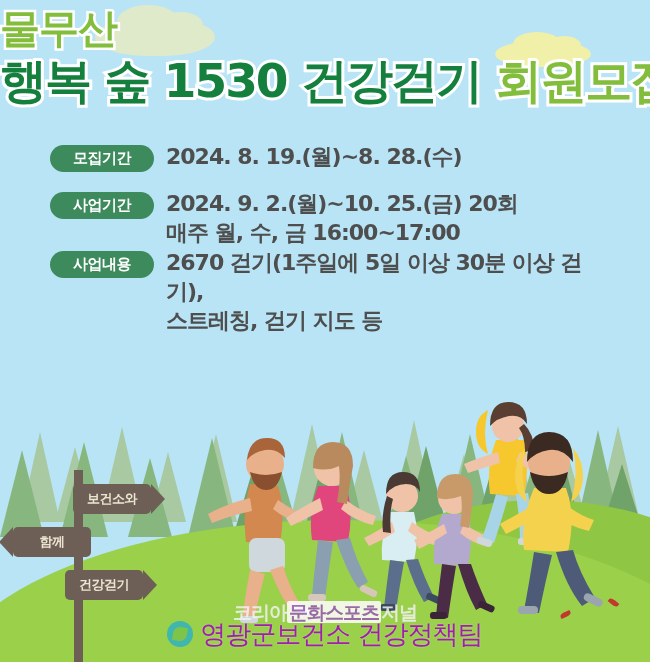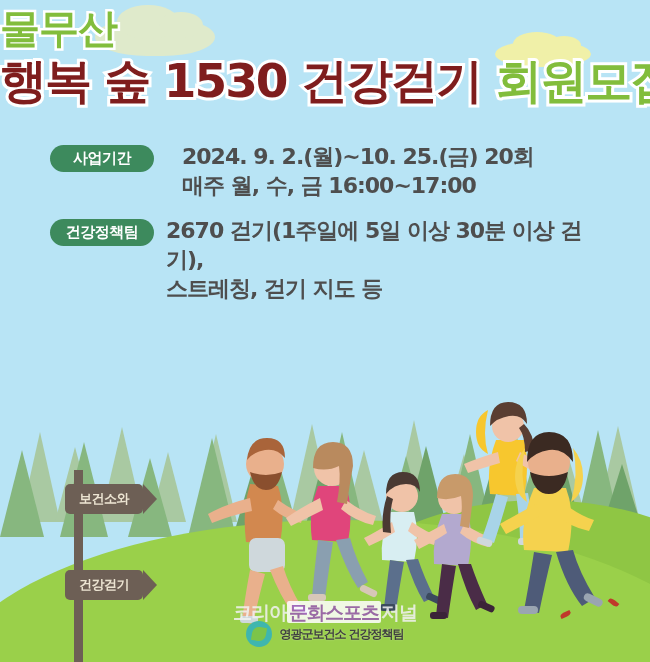--- a/index.html
+++ b/index.html
@@ -29,40 +29,40 @@
     color:#82bd3c;
     -webkit-text-stroke:5px #ffffff;paint-order:stroke fill;
     display:inline-block;
   }
   .title-main{
     margin-top:8px;
     font-size:47px;font-weight:900;letter-spacing:-2px;line-height:1.05;
     white-space:nowrap;
     -webkit-text-stroke:6px #ffffff;paint-order:stroke fill;
   }
-  .title-main .dark{color:#7f1d1d;margin-top:10px;}
+  .title-main .dark{color:#15803d;margin-top:10px;}
   .title-main .green{color:#82bd3c;}
 
   
   .info{position:absolute;left:50px;top:142px;width:560px;}
   .row{display:flex;align-items:flex-start;margin-bottom:14px;}
   .pill{
     flex:0 0 auto;width:104px;height:27px;border-radius:14px;
     background:#3d8a5d;color:#ffffff;
     font-size:15px;font-weight:700;letter-spacing:-0.5px;
     display:flex;align-items:center;justify-content:center;
     margin-top:3px;box-sizing:border-box;
   }
   .val{
     margin-left:12px;color:#4e4e4e;
     font-size:22px;font-weight:700;letter-spacing:-1px;line-height:1.32;
     white-space:pre-line;
   }
   .row-period{margin-bottom:17px;}
-  .row-dates{margin-bottom:16px;gap:16px;}
+  .row-dates{margin-bottom:1px;}
   .row-content{margin-bottom:16px;}
 
   
   .scene{position:absolute;left:0;top:372px;width:650px;height:290px;overflow:hidden;}
   .forest{position:absolute;left:0;top:0;width:650px;height:210px;}
 
   .hill{
     position:absolute;left:-60px;top:148px;width:800px;height:300px;
     background:#9ad04a;border-radius:50% 50% 0 0 / 58% 58% 0 0;
   }
@@ -82,42 +82,42 @@
     border-radius:5px;
   }
   .sign.right:after{
     content:"";position:absolute;right:-14px;top:0;width:0;height:0;
     border-top:15px solid transparent;border-bottom:15px solid transparent;border-left:14px solid #6d5f55;
   }
   .sign.left:before{
     content:"";position:absolute;left:-14px;top:0;width:0;height:0;
     border-top:15px solid transparent;border-bottom:15px solid transparent;border-right:14px solid #6d5f55;
   }
-  .sign1{left:53px;top:14px;width:78px;}
+  .sign1{left:61px;top:14px;width:78px;}
   .sign2{left:1px;top:57px;width:78px;}
   .sign3{left:53px;top:100px;width:78px;}
 
   
   .people{position:absolute;left:0;top:388px;width:650px;height:250px;}
 
   
   .footer{
     position:absolute;left:0;bottom:10px;width:650px;height:36px;
     display:flex;align-items:center;justify-content:center;
   }
   .logo-mark{
     width:26px;height:26px;border-radius:50%;background:#3fb6ae;
     position:relative;margin-right:7px;flex:0 0 auto;
   }
   .logo-mark:before{
     content:"";position:absolute;left:6px;top:6px;width:14px;height:14px;
     background:#7cc44a;border-radius:50% 0 50% 0;transform:rotate(10deg);
   }
   .footer-text{
-    color:#404040;font-size:12px;font-weight:700;letter-spacing:-1px;
+    color:#a21caf;font-size:26px;font-weight:400;letter-spacing:-1px;
     text-shadow:0 0 2px rgba(255,255,255,.35);
   }
   .watermark{
     position:absolute;left:0;top:-16px;width:650px;text-align:center;
     color:#f2f2f2;font-size:19px;font-weight:900;letter-spacing:-1px;
     opacity:.85;pointer-events:none;
   }
   .watermark .boxed{background:#ffffff;color:#9b59b6;padding:0 2px;border-radius:2px;}
   .leaf{position:absolute;width:11px;height:5px;background:#c0392b;border-radius:50% 0 50% 0;}
 </style>
@@ -134,29 +134,33 @@
   <div class="headline">
     <div class="title-small">물무산</div>
     <div class="title-main">
       <span class="dark">행복 숲 1530 건강걷기</span>
       <span class="green">회원모집</span>
     </div>
   </div>
 
   <div class="info">
 
+    <div class="row row-period">
+      <div class="pill">모집기간</div>
+      <div class="val">2024. 8. 19.(월)~8. 28.(수)</div>
+    </div>
 
     <div class="row row-dates">
       <div class="pill">사업기간</div>
       <div class="val">2024. 9. 2.(월)~10. 25.(금) 20회
 매주 월, 수, 금 16:00~17:00</div>
     </div>
 
     <div class="row row-content">
-      <div class="pill">건강정책팀</div>
+      <div class="pill">사업내용</div>
       <div class="val">2670 걷기(1주일에 5일 이상 30분 이상 걷기),
 스트레칭, 걷기 지도 등</div>
     </div>
 
 
   </div>
 
   <div class="scene">
 
     <svg class="forest" viewBox="0 0 650 210" preserveAspectRatio="none">
@@ -285,20 +289,21 @@
       <path d="M530 84 q4 22 19 22 q15 0 19 -22 q-19 8 -38 0z" fill="#3b2a22"></path>
       <path d="M525 60 q-10 12 -10 28 q0 18 12 26 q-8 -28 -2 -54z" fill="#f5d24e"></path>
       <path d="M573 60 q10 12 10 28 q0 18 -12 26 q8 -28 2 -54z" fill="#f5d24e"></path>
     </g>
 
   </svg>
 
   <div class="signpost">
     <div class="post"></div>
     <div class="sign right sign1">보건소와</div>
+    <div class="sign left sign2">함께</div>
     <div class="sign right sign3">건강걷기</div>
   </div>
 
   <div class="leaf" style="left:608px;top:600px;transform:rotate(40deg);"></div>
   <div class="leaf" style="left:560px;top:612px;transform:rotate(-25deg);"></div>
 
   <div class="footer">
     <div class="logo-mark"></div>
     <div class="footer-text">영광군보건소 건강정책팀</div>
 

